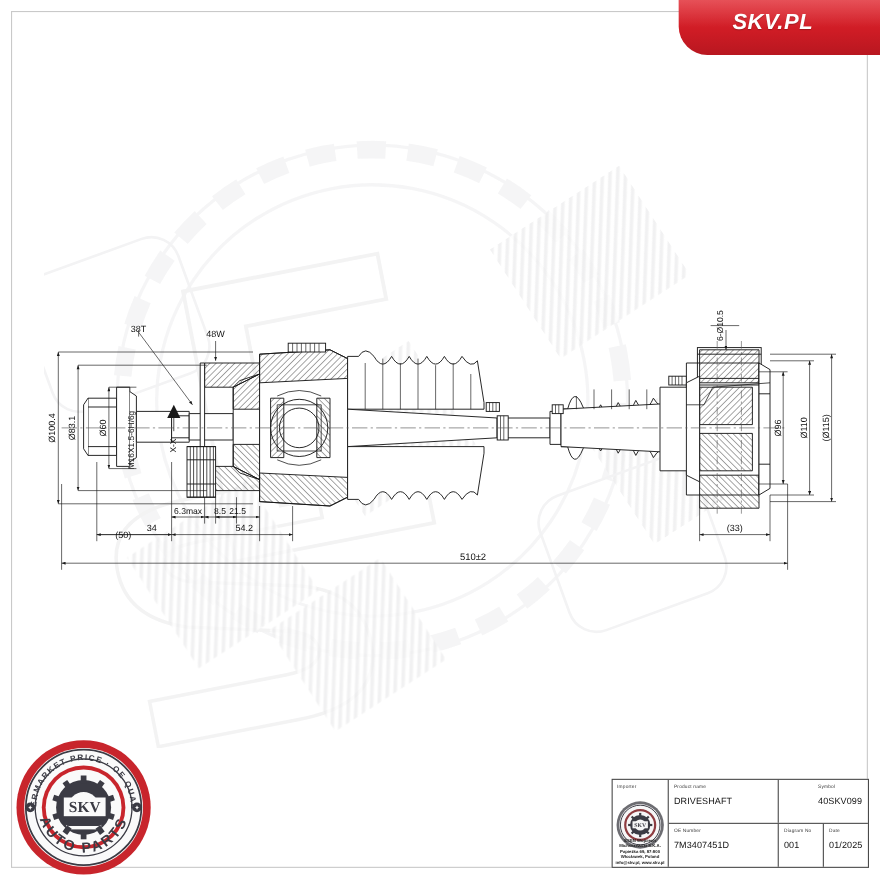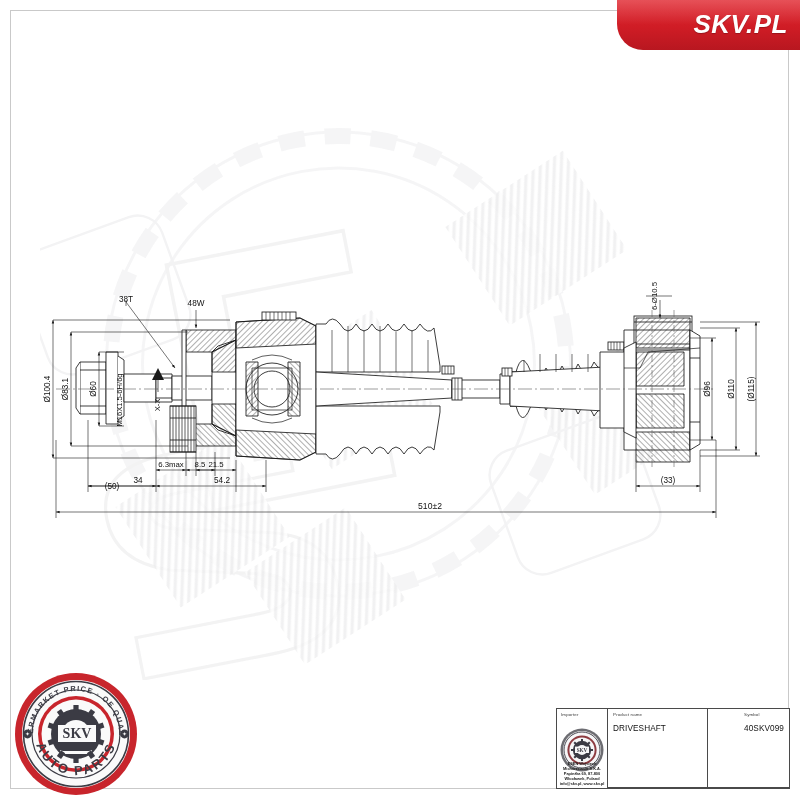--- a/index.html
+++ b/index.html
@@ -11,22 +11,22 @@
   
   .frame{position:absolute;left:10px;top:10px;width:779px;height:779px;
          border:1px solid #c9c9c9;box-sizing:border-box;pointer-events:none;}
 
   
   .banner{position:absolute;top:0;right:0;width:183px;height:50px;
           background:linear-gradient(180deg,#e0252e 0%,#cf1c25 55%,#b81720 100%);
           border-bottom-left-radius:26px;overflow:hidden;}
   .banner .sheen{position:absolute;left:0;top:0;width:100%;height:50%;
           background:linear-gradient(180deg,rgba(255,255,255,.20),rgba(255,255,255,0));}
-  .banner .txt{position:absolute;left:0;right:12px;top:9px;text-align:right;
-          color:#fff;font-weight:bold;font-style:italic;font-size:26px;
+  .banner .txt{position:absolute;left:0;right:12px;top:9px;text-align:center;
+          color:#fff;font-weight:bold;font-style:italic;font-size:20px;
           letter-spacing:.5px;text-shadow:0 1px 1px rgba(0,0,0,.25);
           font-family:"Liberation Sans", sans-serif;}
 
   
   .wm{position:absolute;pointer-events:none;user-select:none;}
   .wm-big{left:40px;top:60px;width:640px;height:620px;opacity:1;}
 
   
   #dwg{position:absolute;left:0;top:0;}
 
@@ -537,16 +537,30 @@
       <div class="tb-row top">
         <div class="tb-cell c-prod">
           <div class="cap">Product name</div>
           <div class="val">DRIVESHAFT</div>
         </div>
         <div class="tb-cell c-sym">
           <div class="cap">Symbol</div>
           <div class="val">40SKV099</div>
         </div>
       </div>
+      <div class="tb-row">
+        <div class="tb-cell c-oe">
+          <div class="cap">OE Number</div>
+          <div class="val">7M3407451D</div>
+        </div>
+        <div class="tb-cell c-dia">
+          <div class="cap">Diagram No</div>
+          <div class="val">001</div>
+        </div>
+        <div class="tb-cell c-date">
+          <div class="cap">Date</div>
+          <div class="val">01/2025</div>
+        </div>
+      </div>
     </div>
   </div>
 
 </div>
 
 </body></html>

